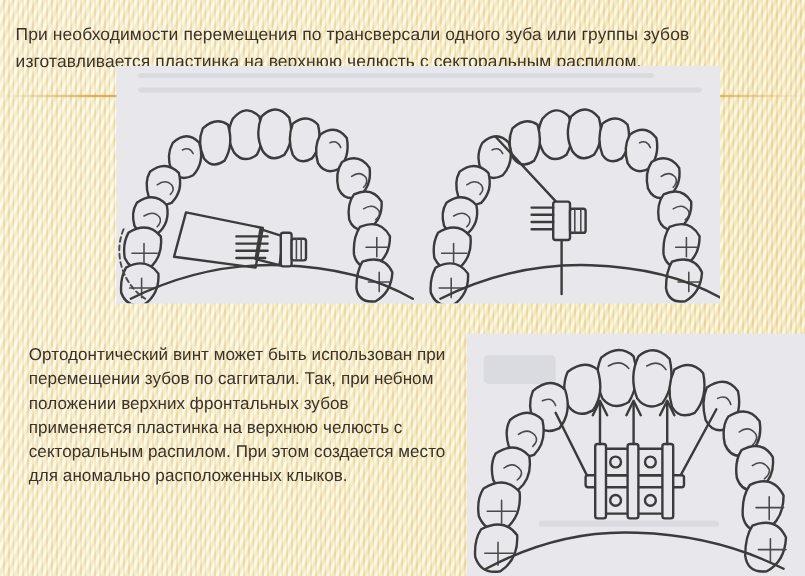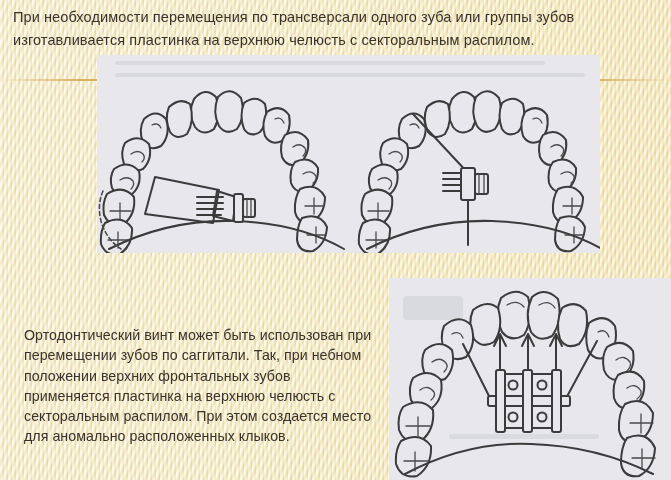--- a/index.html
+++ b/index.html
@@ -64,34 +64,33 @@
 
   
   .body-text {
     position: absolute;
     color: #3a3128;
     font-weight: 400;
     white-space: pre-line;
   }
   #heading-text {
     left: 13px;
-    top: 6px;
+    top: 18px;
     width: 650px;
     font-size: 14.5px;
     line-height: 23px;
     letter-spacing: 0.1px;
   }
   #caption-text {
     left: 24px;
     top: 286px;
     width: 352px;
     font-size: 14.2px;
     line-height: 20.3px;
     letter-spacing: 0.05px;
-    margin-top: 39px;
   }
 
   
   .figure-panel {
     position: absolute;
     background: #e7e7ec;
     overflow: hidden;
   }
   #figure-top {
     left: 97px;

